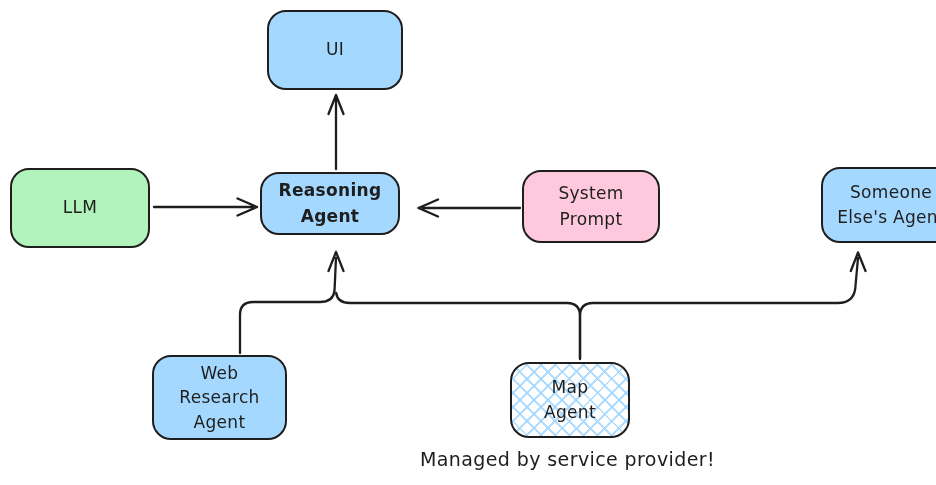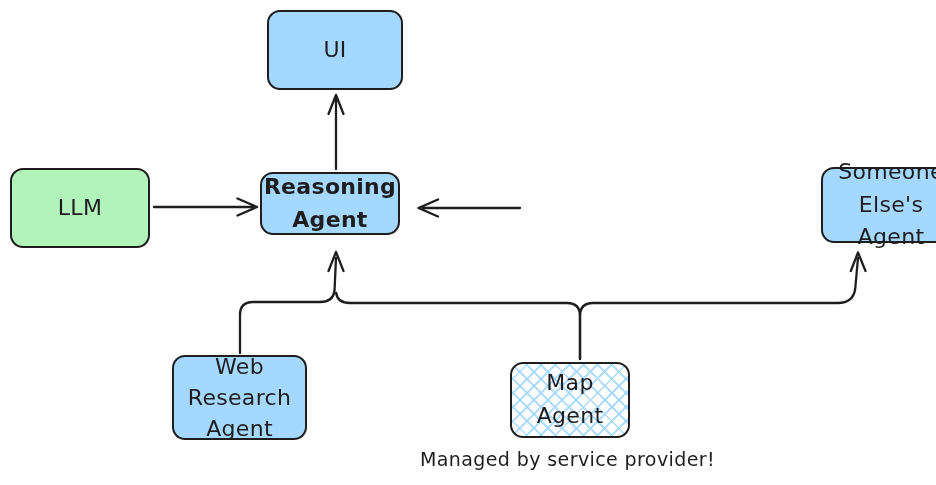--- a/index.html
+++ b/index.html
@@ -22,26 +22,26 @@
     fill: none;
     stroke: #1e1e1e;
     stroke-width: 2.3;
     stroke-linecap: round;
     stroke-linejoin: round;
   }
   .node {
     position: absolute;
     box-sizing: border-box;
     border: 2px solid #1e1e1e;
-    border-radius: 13px;
+    border-radius: 19px;
     display: flex;
     align-items: center;
     justify-content: center;
     text-align: center;
-    font-size: 22px;
+    font-size: 17px;
     line-height: 1.48;
     letter-spacing: 0.3px;
   }
   .node .label { white-space: pre-line; }
   .fill-blue  { background: #a5d8ff; }
   .fill-green { background: #b2f2bb; }
   .fill-pink  { background: #ffc9dd; }
   .fill-hatch {
     background-color: #ffffff;
     background-image:
@@ -78,27 +78,31 @@
 
   <div class="node fill-green" style="left:10px; top:168px; width:140px; height:80px;">
     <span class="label">LLM</span>
   </div>
 
   <div class="node fill-blue" style="left:260px; top:172px; width:140px; height:63px;font-weight:bold;">
     <span class="label">Reasoning
 Agent</span>
   </div>
 
+  <div class="node fill-pink" style="left:522px; top:170px; width:138px; height:73px;">
+    <span class="label">System
+Prompt</span>
+  </div>
 
   <div class="node fill-blue" style="left:785px; top:167px; width:140px; height:76px;margin-left:36px;">
     <span class="label">Someone
 Else's Agent</span>
   </div>
 
-  <div class="node fill-blue" style="left:172px; top:355px; width:135px; height:85px; line-height:1.42;">
+  <div class="node fill-blue" style="left:152px; top:355px; width:135px; height:85px; line-height:1.42;">
     <span class="label">Web
 Research
 Agent</span>
   </div>
 
   <div class="node fill-hatch" style="left:510px; top:362px; width:120px; height:76px;">
     <span class="label">Map
 Agent</span>
   </div>
 

